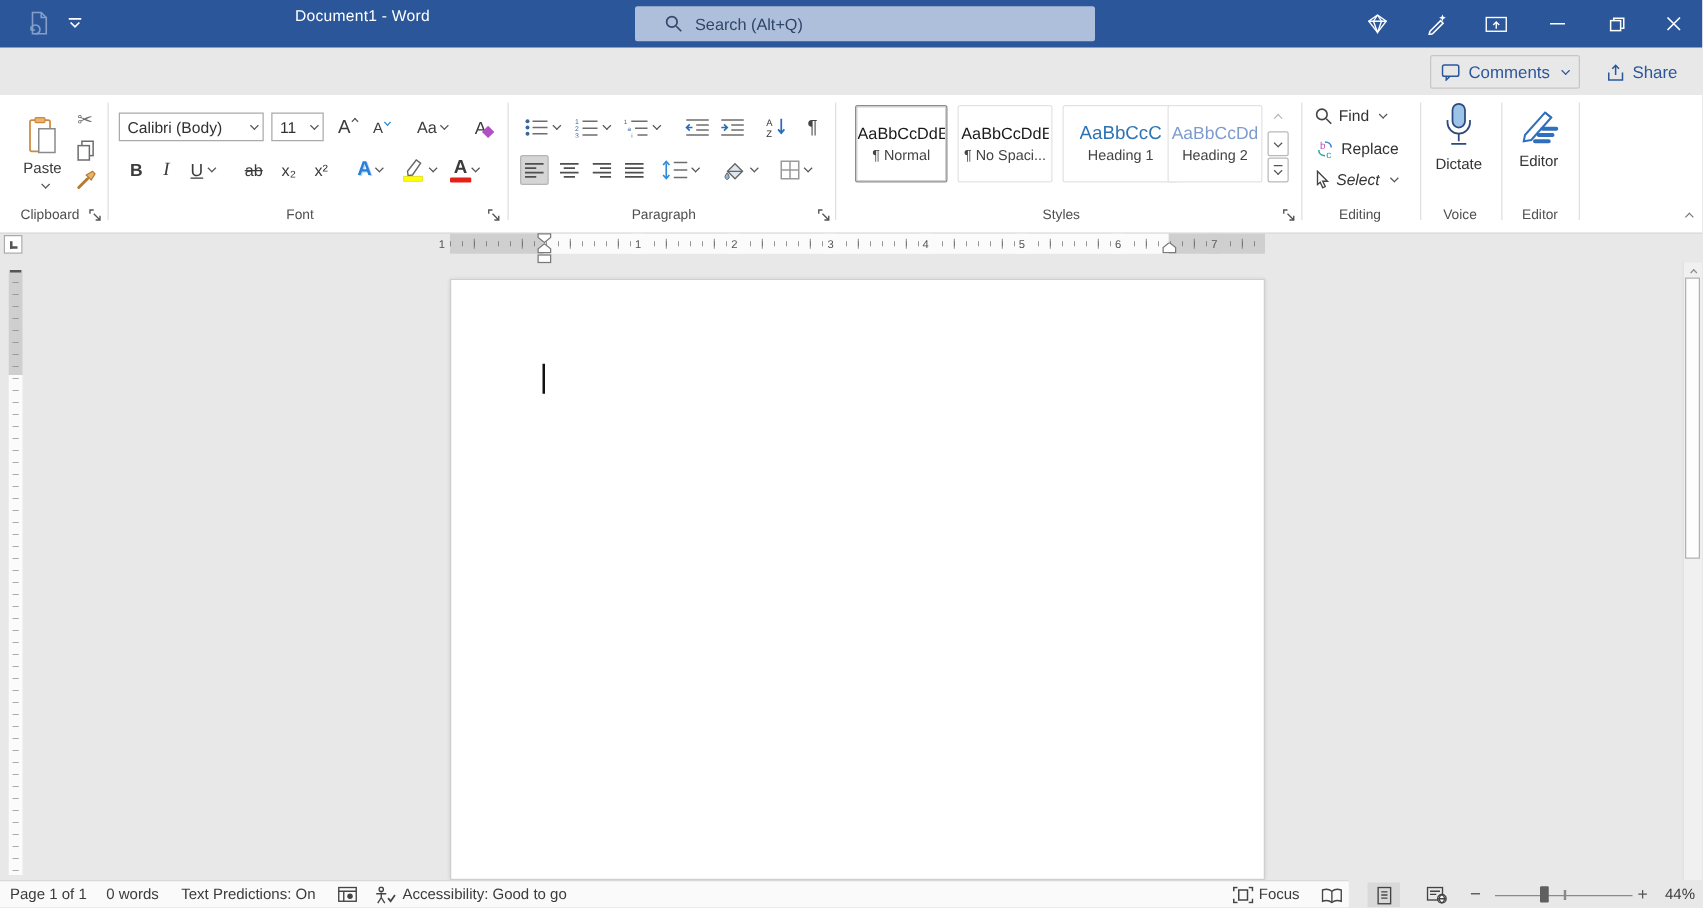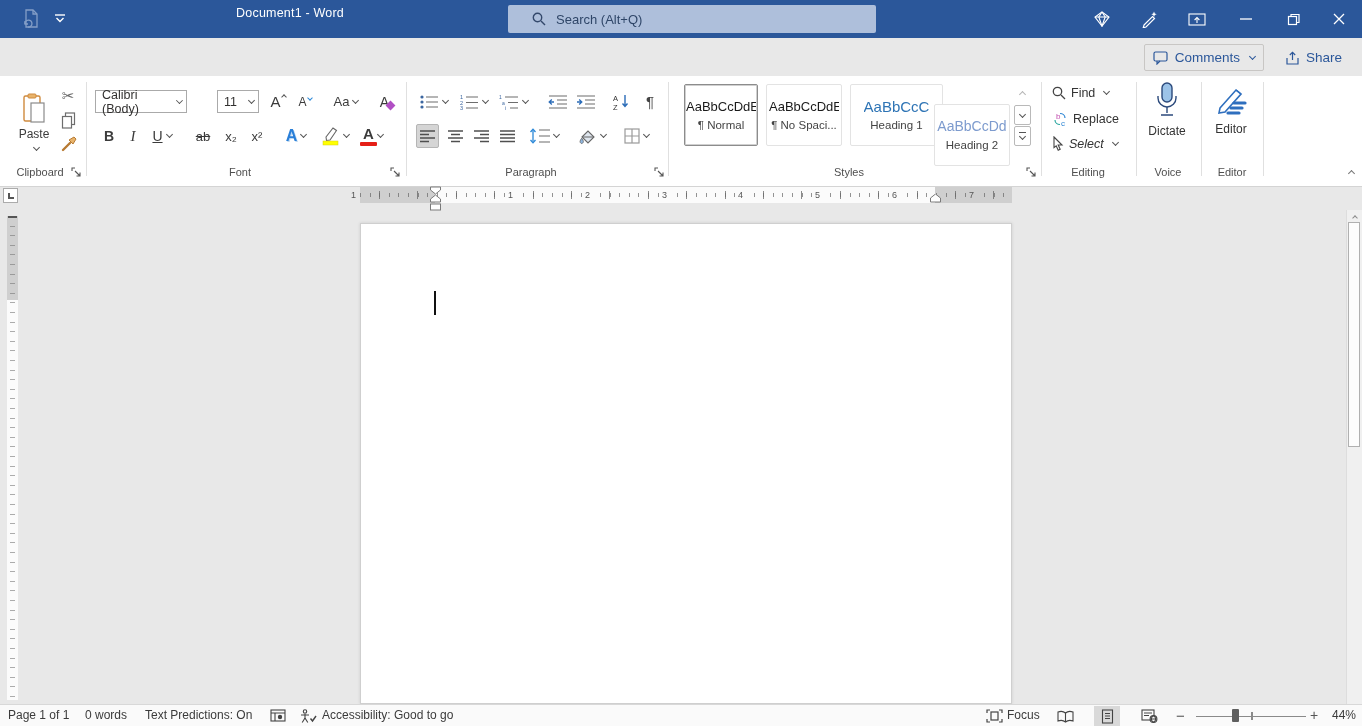--- a/index.html
+++ b/index.html
@@ -50,21 +50,21 @@
            background:repeating-linear-gradient(90deg,#666 0 1px,transparent 1px 38.4px);opacity:.75;background-position-x:19px;}
   .vruler{left:7px;top:216px;width:11px;height:484px;}
   .vticks{position:absolute;left:3px;top:0;width:5px;height:100%;
           background:repeating-linear-gradient(180deg,#777 0 1px,transparent 1px 9.6px);opacity:.6;}
   .page{left:360px;top:223px;width:652px;height:481px;background:#fff;border:1px solid #cfcfcf;box-shadow:0 0 3px rgba(0,0,0,.12);}
   .caret{left:434px;top:291px;width:1.5px;height:24px;background:#111;}
   
   .sb-track{left:1346px;top:210px;width:16px;height:494px;background:#f0f0f0;border-left:1px solid #ddd;}
   .sb-thumb{left:1348px;top:222px;width:12px;height:225px;background:#fdfdfd;border:1px solid #b0b0b0;cursor:grab;}
   
-  .statusbar{left:0;top:704px;width:1362px;height:22px;background:#fafafa;border-top:1px solid #d8d8d8;
+  .statusbar{left:0;top:704px;width:1079px;height:22px;background:#fafafa;border-top:1px solid #d8d8d8;
              font-size:12px;color:#3b3b3b;}
   .st{position:absolute;top:0;height:21px;line-height:21px;cursor:pointer;}
   .viewbtn{position:absolute;top:1px;width:26px;height:20px;display:flex;align-items:center;justify-content:center;cursor:pointer;}
   .viewbtn.sel{background:#d9d9d9;}
   svg{display:block;}
   .txt-ic{font-weight:bold;font-size:14px;}
 </style>
 </head>
 <body>
 
@@ -181,21 +181,21 @@
       </svg>
     </div>
     <div class="glabel" style="left:0;width:80px;">Clipboard</div>
     <div class="abs" style="left:71px;top:91px;">
       <svg width="11" height="11" viewBox="0 0 11 11" stroke="#555" fill="none" stroke-width="1.1">
         <path d="M1 4 V1 h3 M4 4 l5 5 M9 5.5 V9 H5.5"></path>
       </svg>
     </div>
     <div class="gdiv" style="left:86px;"></div>
 
-    <div class="combo" style="left:95px;width:92px;">
+    <div class="combo" style="left:95px;width:116px;">
       <span>Calibri (Body)</span>
         <span class="sp"></span>
         <span class="cv"></span>
     </div>
     <div class="combo" style="left:217px;width:42px;">
       <span>11</span>
         <span class="sp"></span>
         <span class="cv"></span>
     </div>
     <div class="rbtn" style="left:265px;top:14px;width:26px;height:23px;">
@@ -362,21 +362,21 @@
       <span class="nm">¶ Normal</span>
     </div>
     <div class="stylecard" style="left:766px;width:76px;">
       <span class="pv" style="color:#1a1a1a;">AaBbCcDdE</span>
       <span class="nm">¶ No Spaci...</span>
     </div>
     <div class="stylecard" style="left:850px;width:93px;">
       <span class="pv" style="color:#2e74b5;font-size:15px;">AaBbCcC</span>
       <span class="nm">Heading 1</span>
     </div>
-    <div class="stylecard" style="left:934px;width:76px;margin-top:20px;">
+    <div class="stylecard" style="left:934px;width:76px;">
       <span class="pv" style="color:#7d9bce;font-size:14px;">AaBbCcDd</span>
       <span class="nm">Heading 2</span>
     </div>
     <div class="rbtn" style="left:1014px;top:8px;width:17px;height:20px;">
       <span class="cu" style="border-color:#b5b5b5;"></span>
     </div>
     <div class="rbtn" style="left:1014px;top:29px;width:17px;height:20px;border:1px solid #b9b9b9;">
       <span class="cv" style="margin:0 0 2px 0;"></span>
     </div>
     <div class="rbtn" style="left:1014px;top:50px;width:17px;height:20px;border:1px solid #b9b9b9;flex-direction:column;">

